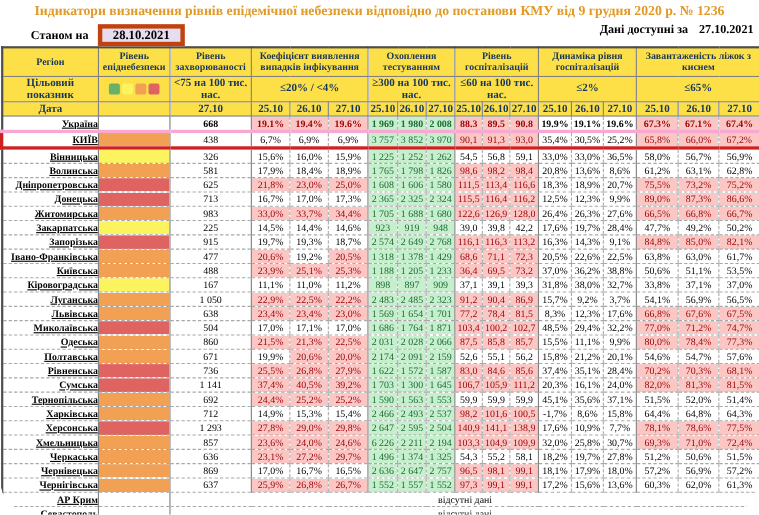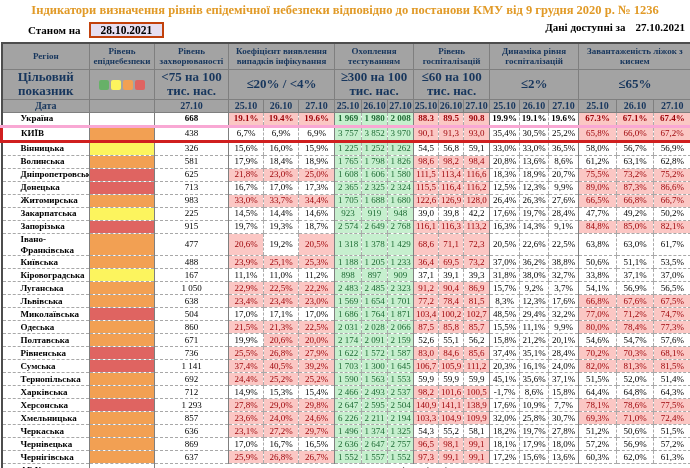--- a/index.html
+++ b/index.html
@@ -1,33 +1,33 @@
 <!DOCTYPE html>
 <html><head>
 <meta charset="utf-8">
 <style>
   html,body{margin:0;padding:0;background:#ffffff;}
   .page{width:690px;height:468px;background:#ffffff;position:relative;overflow:hidden;
-        font-family:"Liberation Serif","DejaVu Serif",serif;}
+        font-family:"Liberation Serif","DejaVu Serif",serif;border-radius:32px;}
   .title{text-align:center;font-weight:bold;font-size:12.5px;color:#E19A27;padding:4px 2px 2px 2px;line-height:1.1;}
   .subheader{position:relative;height:20px;margin:1px 0 1px 0;font-size:11px;font-weight:bold;}
   .asof{position:absolute;left:28px;top:1px;}
-  .asof-box{display:inline-block;background:#E6DEF0;border:2px solid #c2410c;padding:0 10px;margin-left:8px;font-size:11.5px;}
+  .asof-box{display:inline-block;background:#E6DEF0;border:4px solid #c2410c;padding:0 10px;margin-left:8px;font-size:11.5px;}
   .avail{position:absolute;right:5px;top:0;}
   .avail .lbl{margin-right:10px;}
   table{border-collapse:collapse;table-layout:fixed;width:690px;border:2px solid #4d4d4d;margin-top:1px;}
   th,td{padding:0;overflow:hidden;}
-  thead th{background:#a3a3a3;color:#17365D;font-weight:bold;border:1px solid #7f7f7f;line-height:1.12;}
+  thead th{background:#fde047;color:#17365D;font-weight:bold;border:1px solid #7f7f7f;line-height:1.12;}
   tr.hrowA th{font-size:9px;height:25px;}
-  tr.hrowB th{font-size:13px;height:20px;}
+  tr.hrowB th{font-size:10px;height:20px;}
   tr.hrowC th{font-size:10px;height:12px;}
   .sw{display:inline-block;width:10px;height:10px;border-radius:2px;margin:0 1px;vertical-align:middle;}
   tbody td{font-size:9px;height:12px;line-height:1.2;text-align:center;
            border-left:1px dashed #ababab;border-bottom:1px dashed #a8a8a8;color:#000;}
-  tbody td.region{text-align:left;font-weight:bold;padding-left:18px;border-left:none;}
+  tbody td.region{text-align:right;font-weight:bold;padding-left:2px;border-left:none;text-decoration:underline;}
   tbody td.gstart{border-left:1px solid #7f7f7f;}
   tbody td.green{background:#C6EFCE;color:#1E6B34;}
   tbody td.pink{background:#FBC7C4;color:#9C0006;}
   tbody tr.bold-row td{font-weight:bold;}
   tbody tr.highlight td{border-top:3px solid #f9a8d4;border-bottom:3px solid #D01F1F;}
   tbody tr.highlight td:first-child{border-left:3px solid #D01F1F;}
   tbody tr.highlight td:last-child{border-right:3px solid #D01F1F;}
   tbody td.nodata{text-align:center;font-size:9px;}
 </style>
 </head>

